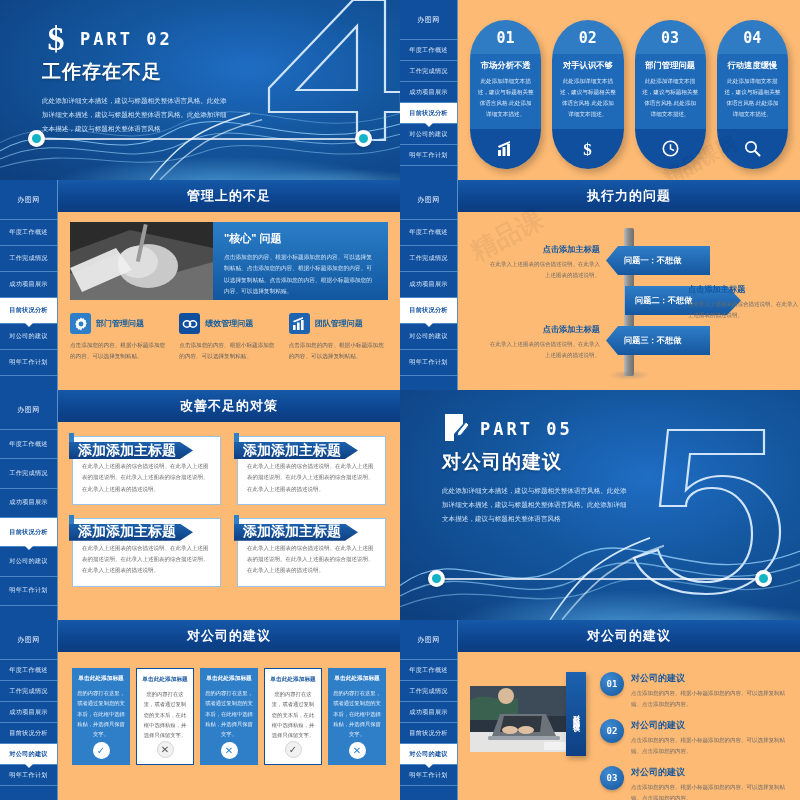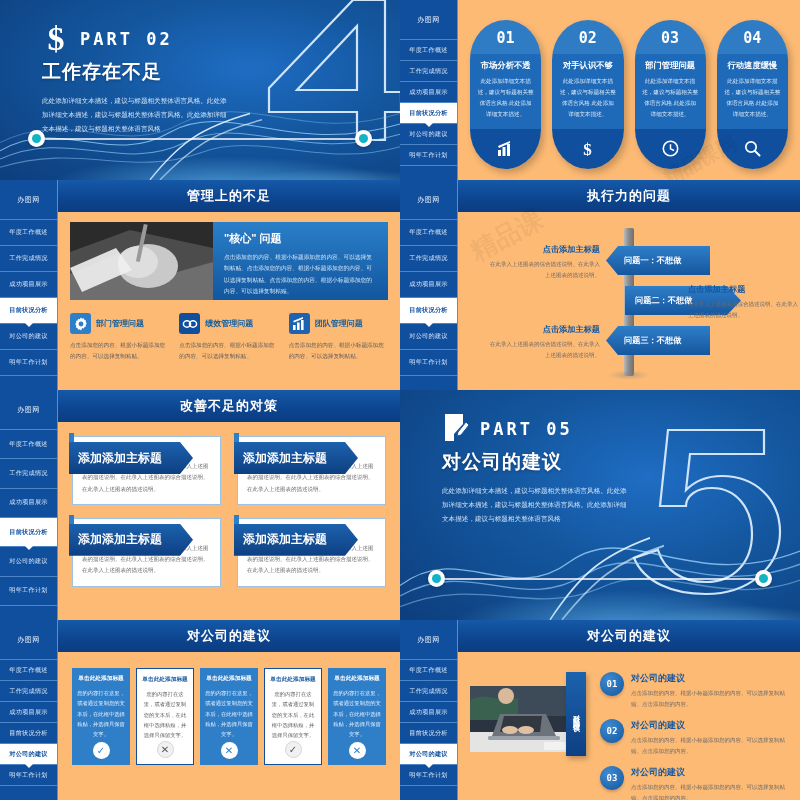--- a/index.html
+++ b/index.html
@@ -108,24 +108,24 @@
   .st1{ top:22px; left:18px; text-align:right; }
   .st2{ top:62px; left:218px; }
   .st3{ top:102px; left:18px; text-align:right; }
 
   
   .q-grid{ display:grid; grid-template-columns:1fr 1fr; gap:13px 16px; padding:4px 2px; }
   .qbox{ border:1px solid #9cc2e6; background:#fff; position:relative;
     padding:20px 9px 9px; min-height:66px; }
   .qbox::before{ content:""; position:absolute; left:-4px; top:-4px; width:5px; height:13px;
     background:#2f7ec8; }
-  .qtab{ position:absolute; left:-4px; top:5px; height:32px; width:124px;
+  .qtab{ position:absolute; left:-4px; top:5px; height:17px; width:124px;
     background:linear-gradient(180deg,#1c62ae,#0e3f82);
     clip-path:polygon(0 0,calc(100% - 13px) 0,100% 50%,calc(100% - 13px) 100%,0 100%);
-    color:#fff; font-size:12px; font-weight:bold; display:flex; align-items:center;
+    color:#fff; font-size:14px; font-weight:bold; display:flex; align-items:center;
     padding-left:9px; }
   .qp{ color:#6a6a6a; font-size:5.5px; line-height:2.05; margin-top:4px; }
 
   
   .cards{ display:flex; gap:6px; justify-content:center; padding-top:6px; }
   .card{ width:58px; min-height:95px; padding:7px 5px 6px; text-align:center;
     display:flex; flex-direction:column; align-items:center; }
   .card.blue{ background:#2f7ec8; }
   .card.white{ background:#fff; border:1px solid #0f4f9e; }
   .card-h{ font-size:5.7px; font-weight:bold; margin-bottom:5px; }

